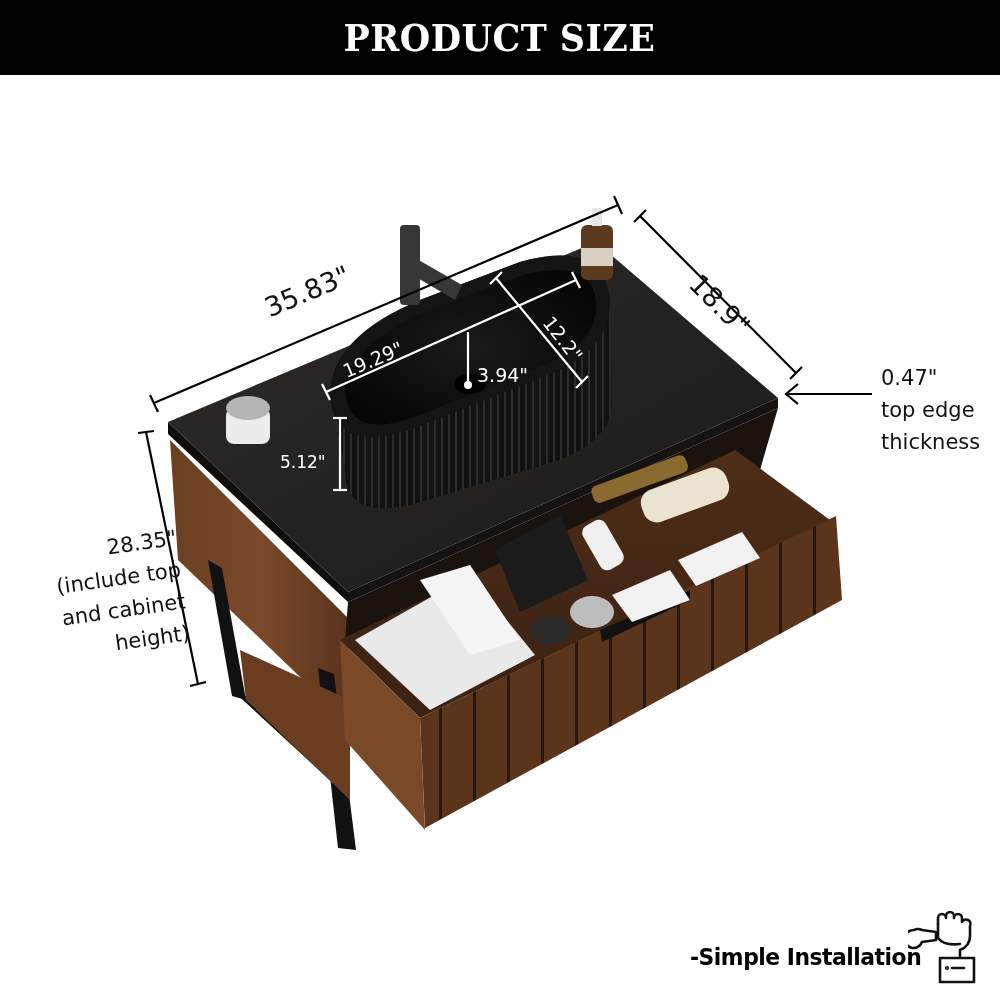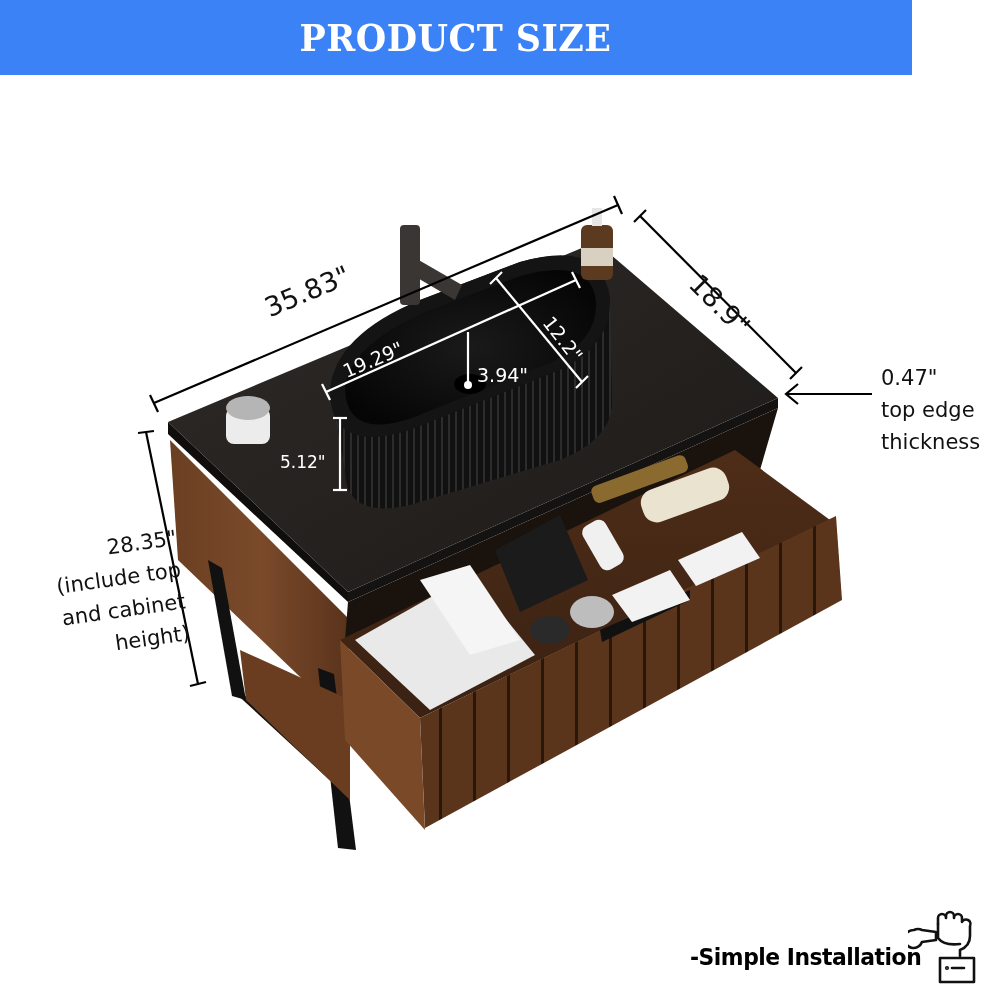--- a/index.html
+++ b/index.html
@@ -1,18 +1,18 @@
 <!DOCTYPE html>
 <html><head>
 <meta charset="utf-8">
 <style>
   html, body { margin: 0; padding: 0; }
   body { width: 1000px; height: 1000px; background: #ffffff; position: relative; overflow: hidden;
          font-family: "DejaVu Sans", sans-serif; }
-  .header-bar { position: absolute; left: 0; top: 0; width: 912px; height: 75px; background: #3b82f6;
+  .header-bar { position: absolute; left: 0; top: 0; width: 1000px; height: 75px; background: #000000;
                 display: flex; align-items: center; justify-content: center; }
   .header-title { color: #ffffff; font-family: "DejaVu Serif", serif; font-weight: bold; font-size: 38px;
                   letter-spacing: 0.5px; transform: scaleX(0.92); }
   .scene { position: absolute; left: 0; top: 0; }
   .dim-label { position: absolute; color: #111; font-family: "DejaVu Sans", sans-serif; white-space: nowrap; }
   .dim-white { color: #ffffff; }
   .note { position: absolute; color: #111; font-size: 21px; line-height: 32px; }
   .note-right { text-align: left; }
   .note-left { text-align: right; }
   .footer-label { position: absolute; left: 690px; top: 944px; font-family: "DejaVu Sans", sans-serif;

